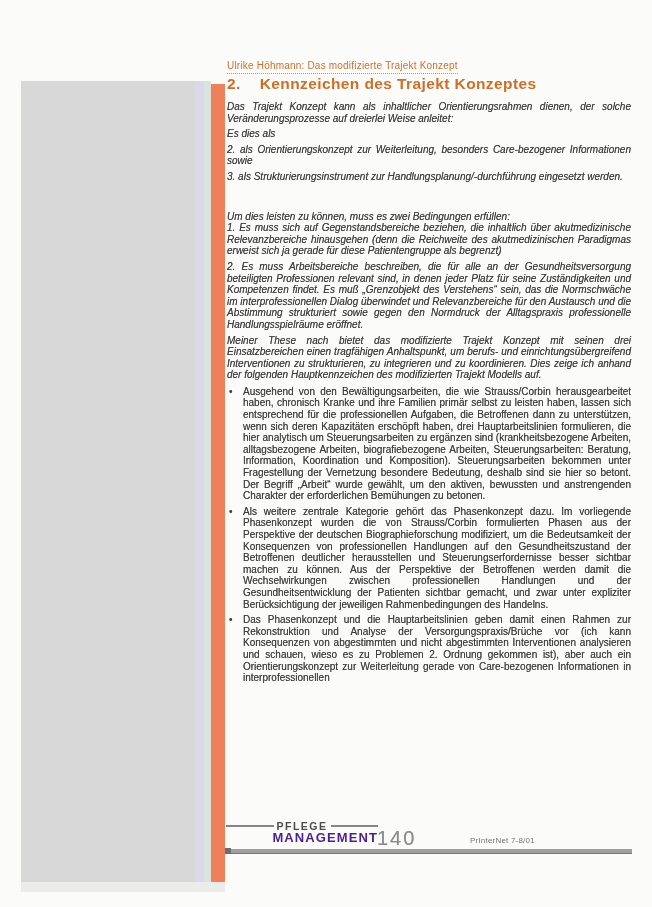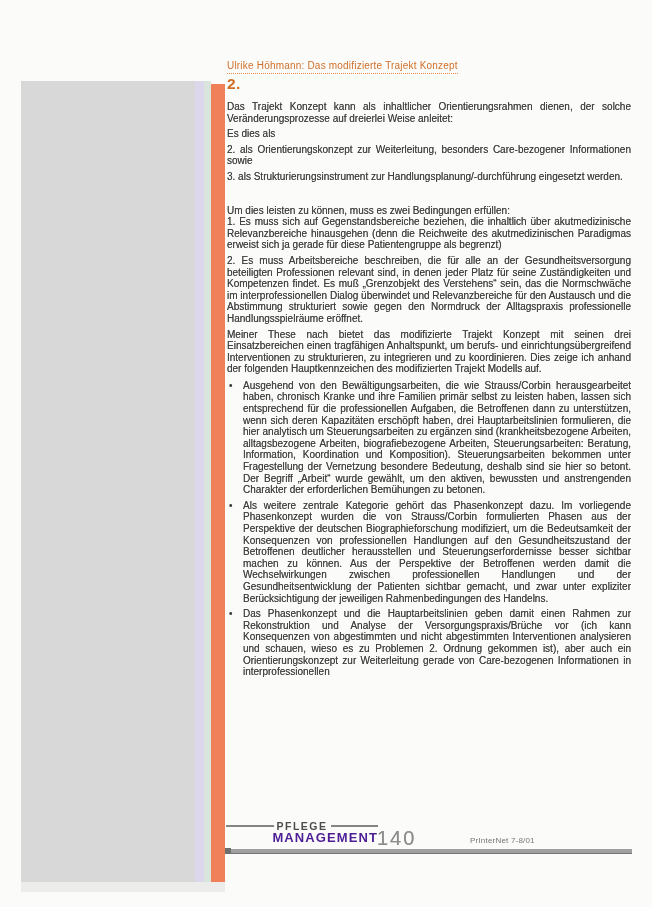--- a/index.html
+++ b/index.html
@@ -26,22 +26,22 @@
     position:absolute;top:75px;left:0;margin:0;
     font-size:15.5px;font-weight:bold;letter-spacing:.4px;color:#cf6e26;
     display:flex;
   }
   .title .num{margin-right:19px;}
   .body-text{
     position:absolute;top:101px;left:0;width:404px;
     font-size:10px;line-height:11.6px;text-align:justify;
     color:#404040;text-shadow:0 0 .5px #6b6b6b;
   }
-  .body-text p{margin:0 0 4px 0;}
-  p.cond-intro{margin-top:22px;margin-bottom:0;}
+  .body-text p{margin:0 0 4px 0;font-style:italic;}
+  p.cond-intro{margin-top:28px;margin-bottom:0;}
   p.cond{margin-bottom:4px;}
   p.thesis{margin-bottom:5px;}
   ul.bullets{margin:0;padding:0;list-style:none;}
   ul.bullets li{position:relative;padding-left:16px;margin-bottom:4px;}
   .bullet-dot{position:absolute;left:2px;top:0;font-size:10px;}
 
   
   .logo{position:absolute;left:226px;top:820px;width:152px;color:#4c4c4c;text-align:right;}
   .logo-row1{display:flex;align-items:center;}
   .logo-row1 .rule{flex:1;height:2px;background:#858585;}
@@ -60,20 +60,21 @@
 <div class="strip-mint"></div>
 <div class="bar-orange"></div>
 <div class="panel-shadow"></div>
 
 <div class="content">
 
   <div class="running-head">Ulrike Höhmann: Das modifizierte Trajekt Konzept</div>
 
   <h1 class="title">
     <span class="num">2.</span>
+    <span>Kennzeichen des Trajekt Konzeptes</span>
   </h1>
 
   <div class="body-text">
     <p>Das Trajekt Konzept kann als inhaltlicher Orientierungsrahmen dienen, der solche Veränderungsprozesse auf dreierlei Weise anleitet:</p>
     <p>Es dies als</p>
     <p>2. als Orientierungskonzept zur Weiterleitung, besonders Care-bezogener Informationen sowie</p>
     <p>3. als Strukturierungsinstrument zur Handlungsplanung/-durchführung eingesetzt werden.</p>
 
     <p class="cond-intro">Um dies leisten zu können, muss es zwei  Bedingungen erfüllen:</p>
     <p class="cond">1. Es muss sich auf Gegenstandsbereiche beziehen, die inhaltlich über akutmedizinische Relevanzbereiche hinausgehen (denn die Reichweite des akutmedizinischen Paradigmas erweist sich ja gerade für diese Patientengruppe als begrenzt)</p>

